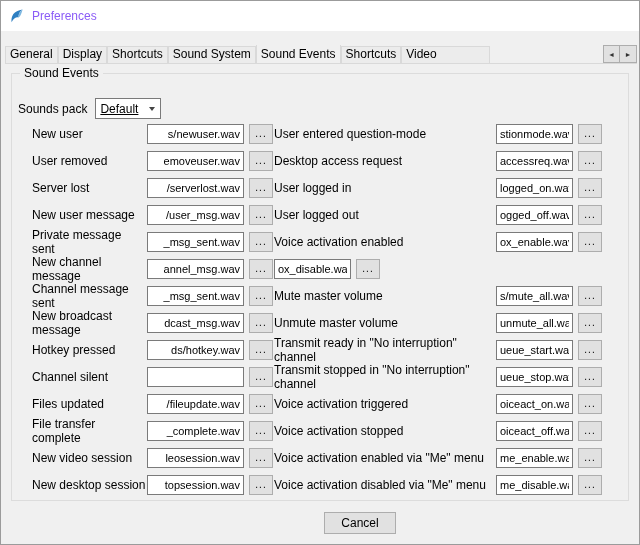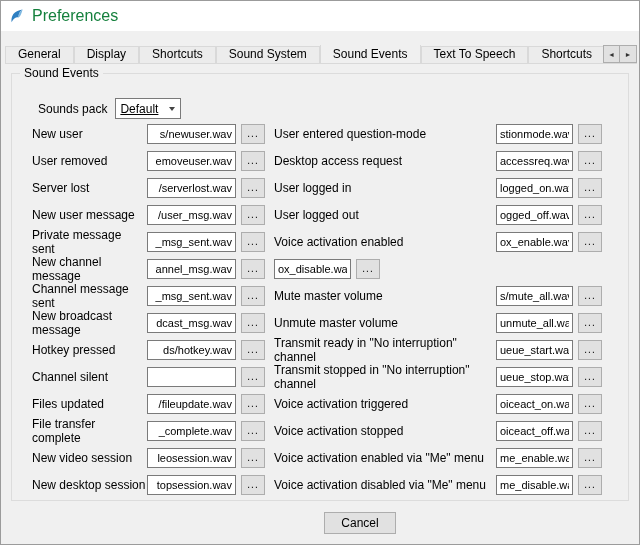--- a/index.html
+++ b/index.html
@@ -6,30 +6,30 @@
   html,body { margin:0; padding:0; background:#d8d8d8; font-family:"Liberation Sans", sans-serif; }
   .window {
     position:relative; width:640px; height:545px; box-sizing:border-box;
     background:#f0f0f0; border:1px solid #9b9b9b; overflow:hidden;
   }
   
   .titlebar {
     position:absolute; top:0; left:0; right:0; height:30px; background:#ffffff;
     display:flex; align-items:center; padding-left:8px; gap:7px; box-sizing:border-box;
   }
-  .titlebar .title { font-size:16px; color:#15803d; }
+  .titlebar .title { font-size:12px; color:#8b5cf6; }
   
   .tab-divider { position:absolute; left:4px; top:62px; width:632px; height:1px; background:#d9d9d9; z-index:0; }
   .tabstrip { position:absolute; left:4px; top:44px; width:632px; height:18px; z-index:1; }
   .tabs-viewport {
     position:absolute; left:0; top:0; bottom:0; right:34px;
     overflow:hidden; display:flex; align-items:flex-end; white-space:nowrap;
   }
   .tab {
-    box-sizing:border-box; height:17px; line-height:15px; padding:0 12px;
+    box-sizing:border-box; height:17px; line-height:15px; padding:0 4px;
     font-size:12px; color:#000; background:#ececec;
     border:1px solid #d9d9d9; border-bottom:none; flex:0 0 auto; cursor:default;
   }
   .tab.active {
     position:relative; z-index:2; height:21px; line-height:19px; margin-bottom:-2px;
     background:#f0f0f0; border-color:#d9d9d9;
   }
   .tab:last-child { padding-right:52px; }
   .tab-scrollers { position:absolute; right:0; top:0; height:18px; display:flex; }
   .tab-scroll-btn {
@@ -39,42 +39,42 @@
   .tab-scroll-btn + .tab-scroll-btn { border-left:none; }
   .tab-scroll-btn span { font-size:7px; color:#333; line-height:1; }
   
   .groupbox {
     position:absolute; left:10px; top:72px; width:618px; height:428px; box-sizing:border-box;
     border:1px solid #dcdcdc;
   }
   .groupbox > .group-title {
     position:absolute; top:-8px; left:8px; background:#f0f0f0; padding:0 4px; font-size:12px; color:#000;
   }
-  .soundspack-row { position:absolute; left:26px; top:24px; display:flex; align-items:center; gap:8px; }
+  .soundspack-row { position:absolute; left:6px; top:24px; display:flex; align-items:center; gap:8px; }
   .soundspack-row .sp-label { font-size:12px; }
   .combo {
     display:flex; align-items:center; width:66px; height:21px; box-sizing:border-box;
     border:1px solid #7a7a7a; background:#ffffff; cursor:default;text-decoration:underline;
   }
   .combo .combo-value { flex:1; font-size:12px; padding-left:4px; }
   .combo .combo-arrow-box { width:16px; display:flex; align-items:center; justify-content:center; }
   .combo .tri { width:0; height:0; border-left:3.5px solid transparent; border-right:3.5px solid transparent; border-top:4px solid #444; }
   
   .col { position:absolute; top:50px; display:flex; flex-direction:column; gap:7px; }
   .col-left  { left:20px; }
   .col-right { left:262px; }
   .frow { display:flex; align-items:center; height:20px; }
   .f-label { font-size:12px; color:#000; flex:0 0 auto; }
   .col-left  .f-label { width:115px; }
   .col-right .f-label { width:222px; }
   .sndfile {
     height:20px; box-sizing:border-box; border:1px solid #7a7a7a; background:#fff;
     font-family:"Liberation Sans", sans-serif; font-size:11px; padding:0 3px; text-align:right;
   }
-  .col-left  .sndfile { width:89px; }
+  .col-left  .sndfile { width:97px; }
   .col-right .sndfile { width:77px; }
   .browse {
     width:24px; height:20px; box-sizing:border-box; margin-left:5px;
     background:#e1e1e1; border:1px solid #adadad; font-size:10px; line-height:1;
     padding:0; letter-spacing:1px; color:#000; font-family:"Liberation Sans", sans-serif;
   }
   
   .btn-row { position:absolute; left:0; right:0; top:511px; display:flex; justify-content:center; gap:8px; }
   .dlg-btn {
     min-width:72px; height:22px; box-sizing:border-box; background:#e1e1e1; border:1px solid #adadad;
@@ -99,21 +99,20 @@
 
   <div class="tab-divider"></div>
 
   <div class="tabstrip">
     <div class="tabs-viewport">
         <div class="tab"><span>General</span></div>
         <div class="tab"><span>Display</span></div>
         <div class="tab"><span>Shortcuts</span></div>
         <div class="tab"><span>Sound System</span></div>
         <div class="tab active"><span>Sound Events</span></div>
-        <div class="tab"><span>Text To Speech</span></div>
         <div class="tab"><span>Shortcuts</span></div>
         <div class="tab"><span>Video</span></div>
       </div>
     <div class="tab-scrollers">
       <button class="tab-scroll-btn">
           <span>◄</span>
         </button>
       <button class="tab-scroll-btn">
           <span>►</span>
         </button>

